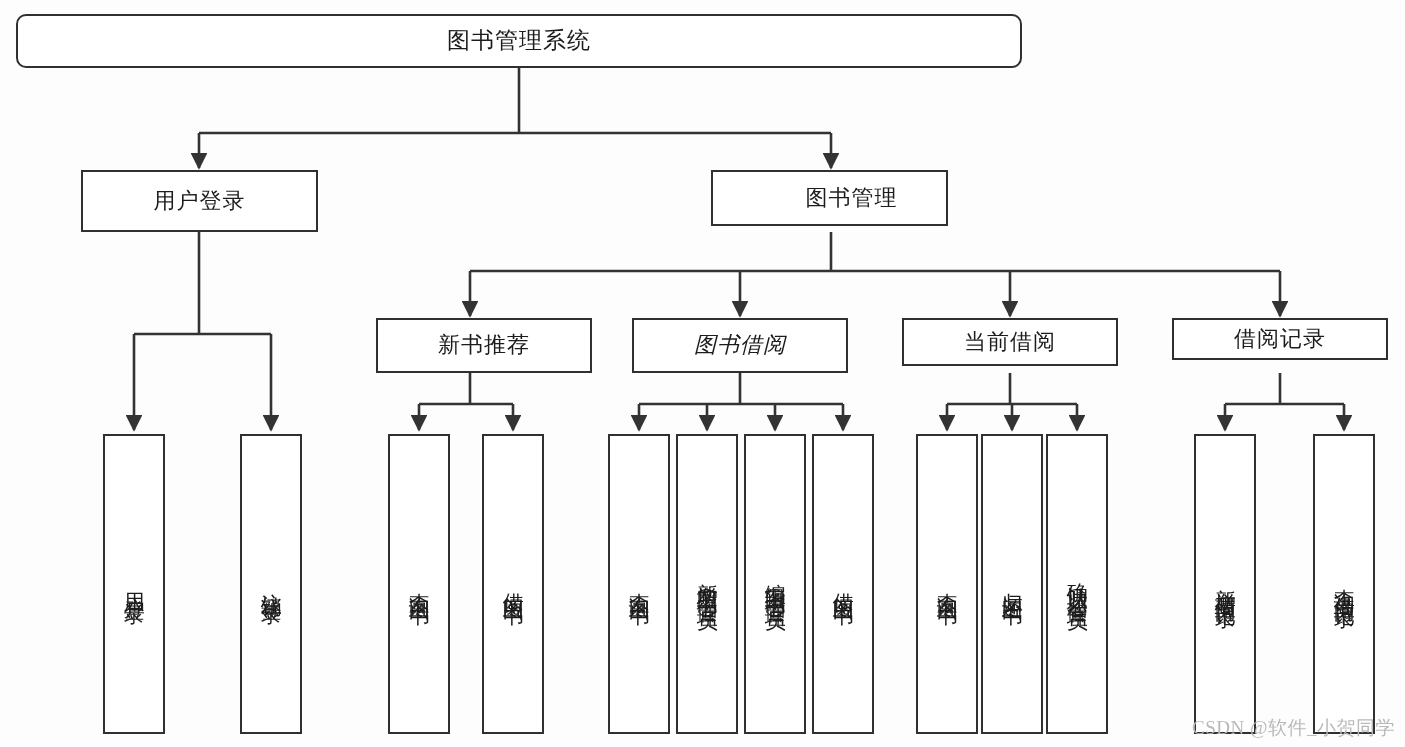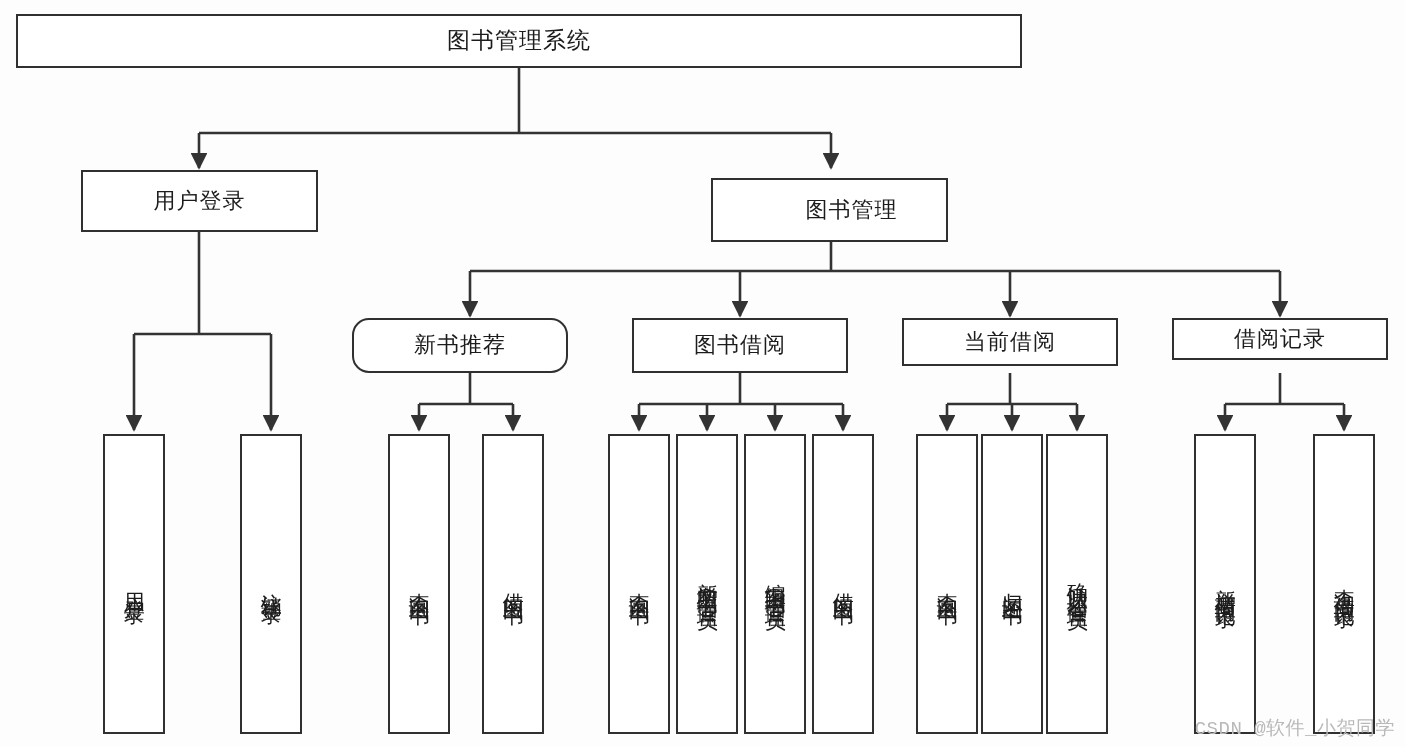--- a/index.html
+++ b/index.html
@@ -34,20 +34,21 @@
     justify-content: center;
     color: #1c1c1c;
   }
   .node.horiz {
     font-size: 22px;
     letter-spacing: 1px;
     line-height: 1.2;
   }
   .node.root {
     font-size: 23px;
+    border-radius: 10px;
   }
   .node.leaf {
     writing-mode: vertical-rl;
     text-orientation: upright;
     font-size: 21px;
     letter-spacing: 4px;
     line-height: 1.25;
     padding: 6px 0;
   }
   .node.leaf .vtext {
@@ -57,21 +58,21 @@
     text-align: center;
   }
   .watermark {
     position: absolute;
     right: 10px;
     bottom: 6px;
     font-size: 19px;
     color: #b9b9b9;
     letter-spacing: 0.5px;
     white-space: nowrap;
-    font-family: Liberation Mono, monospace;
+    font-family: Liberation Serif, serif;
   }
 </style>
 </head>
 <body>
 
 <div id="canvas">
 
   <svg id="edges" viewBox="0 0 1405 747" xmlns="http://www.w3.org/2000/svg">
     <defs>
       <marker id="arrow" viewBox="0 0 10 10" refX="9" refY="5" markerWidth="6.5" markerHeight="6.5" orient="auto-start-reverse">
@@ -122,28 +123,28 @@
     </g>
   </svg>
 
   <div class="node horiz root" style="left:16px; top:14px; width:1006px; height:54px;">
     <span>图书管理系统</span>
   </div>
 
   <div class="node horiz" style="left:81px; top:170px; width:237px; height:62px;">
     <span>用户登录</span>
   </div>
-  <div class="node horiz" style="left:711px; top:178px; width:237px; height:64px;padding-left:44px;">
+  <div class="node horiz" style="left:711px; top:170px; width:237px; height:56px;padding-left:44px;">
     <span>图书管理</span>
   </div>
 
-  <div class="node horiz" style="left:352px; top:318px; width:216px; height:55px;border-radius:17px;">
+  <div class="node horiz" style="left:376px; top:318px; width:216px; height:55px;">
     <span>新书推荐</span>
   </div>
-  <div class="node horiz" style="left:632px; top:318px; width:216px; height:55px;">
+  <div class="node horiz" style="left:632px; top:318px; width:216px; height:55px;font-style:italic;">
     <span>图书借阅</span>
   </div>
   <div class="node horiz" style="left:902px; top:318px; width:216px; height:48px;">
     <span>当前借阅</span>
   </div>
   <div class="node horiz" style="left:1172px; top:318px; width:216px; height:42px;">
     <span>借阅记录</span>
   </div>
 
   <div class="node leaf" style="left:103px; top:434px; width:62px; height:300px;">

